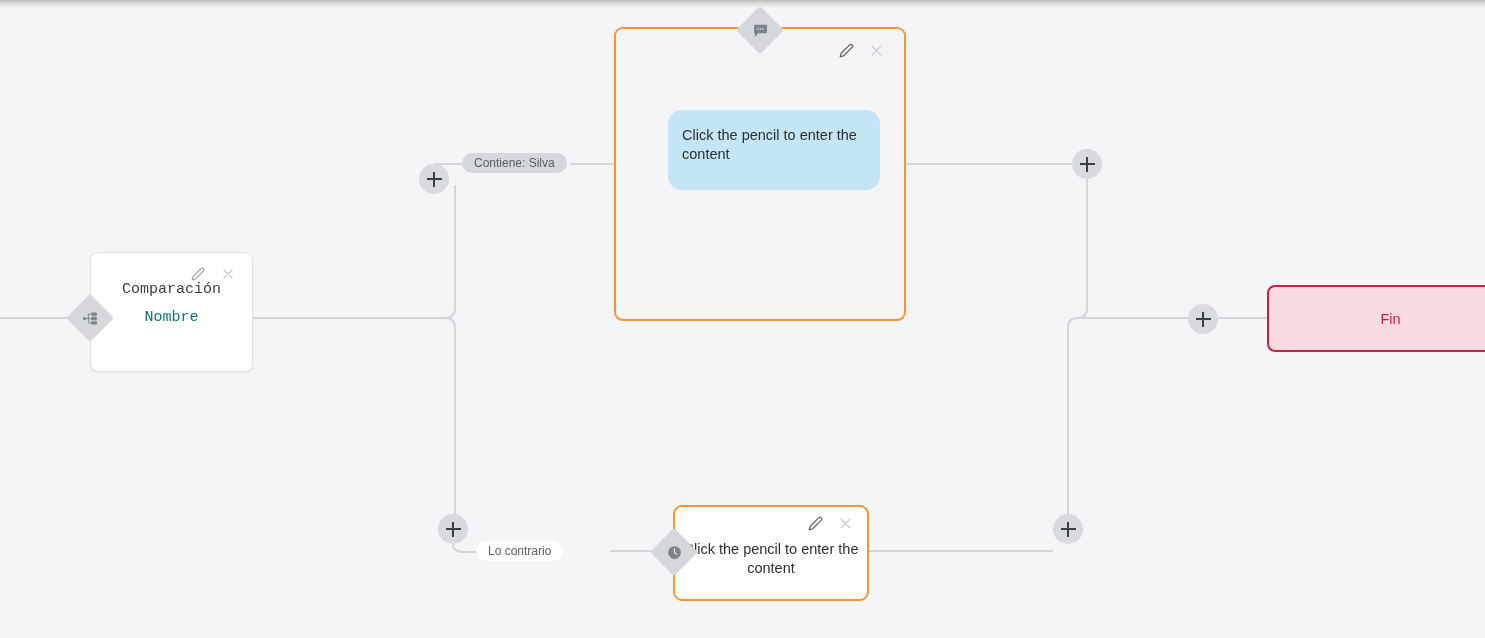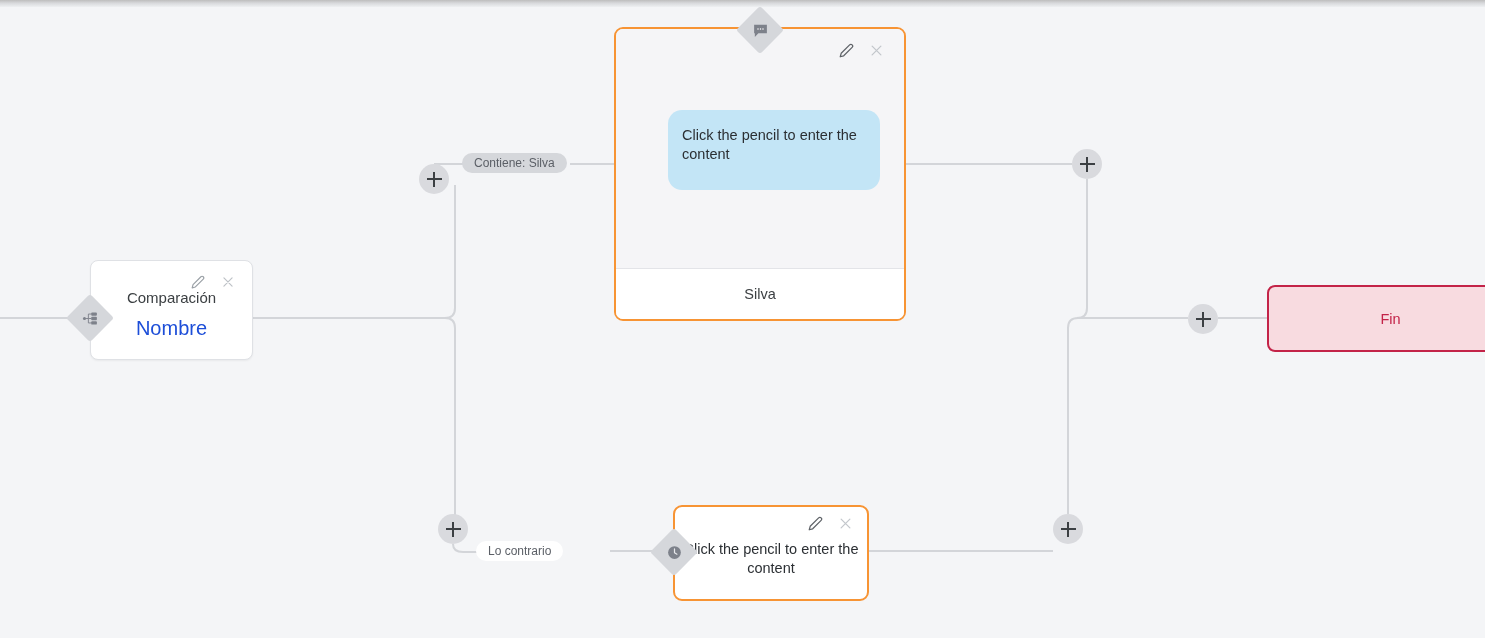--- a/index.html
+++ b/index.html
@@ -35,41 +35,42 @@
   }
   
   .node {
     position: absolute;
     box-sizing: border-box;
     background: #ffffff;
     padding-left: 19px;
   }
   
   #node-comparacion {
-    left: 90px; top: 260px;
-    width: 163px; height: 100px;
+    left: 90px; top: 252px;
+    width: 163px; height: 120px;
     border: 1px solid #dfe1e5;
     border-radius: 8px;
     box-shadow: 0 1px 2px rgba(0,0,0,0.05);
+    font-family: Liberation Mono, monospace;
   }
   #node-comparacion .title {
     position: absolute;
     left: 0; right: 0;
     top: 28px;
     text-align: center;
     font-size: 15px;
     color: #3c4043;
   }
   #node-comparacion .subtitle {
     position: absolute;
     left: 0; right: 0;
     top: 56px;
     text-align: center;
-    font-size: 20px;
-    color: #1d4ed8;
+    font-size: 15px;
+    color: #0f766e;
   }
   
   .card-tools {
     position: absolute;
     display: flex;
     align-items: center;
     gap: 14px;
   }
   .tool-btn {
     width: 16px; height: 16px;
@@ -284,21 +285,20 @@
           </svg>
         </span>
         <span class="tool-btn">
           <svg width="15" height="15" viewBox="0 0 24 24" fill="none" stroke="#c3c7cc" stroke-width="2" stroke-linecap="round">
             <path d="M5 5 L19 19 M19 5 L5 19"></path>
           </svg>
         </span>
       </div>
       <div class="bubble">Click the pencil to enter the content</div>
     </div>
-    <div class="footer">Silva</div>
   </div>
 
   <div class="diamond-wrap" style="left:736px; top:6px;">
     <div class="diamond"></div>
     <span class="diamond-icon">
       <svg width="17" height="17" viewBox="0 0 24 24">
         <path d="M3 4h18v12H9l-5 5v-5H3z" fill="#7d818a"></path>
         <circle cx="8.5" cy="10" r="1.05" fill="#ffffff"></circle>
         <circle cx="12" cy="10" r="1.05" fill="#ffffff"></circle>
         <circle cx="15.5" cy="10" r="1.05" fill="#ffffff"></circle>

